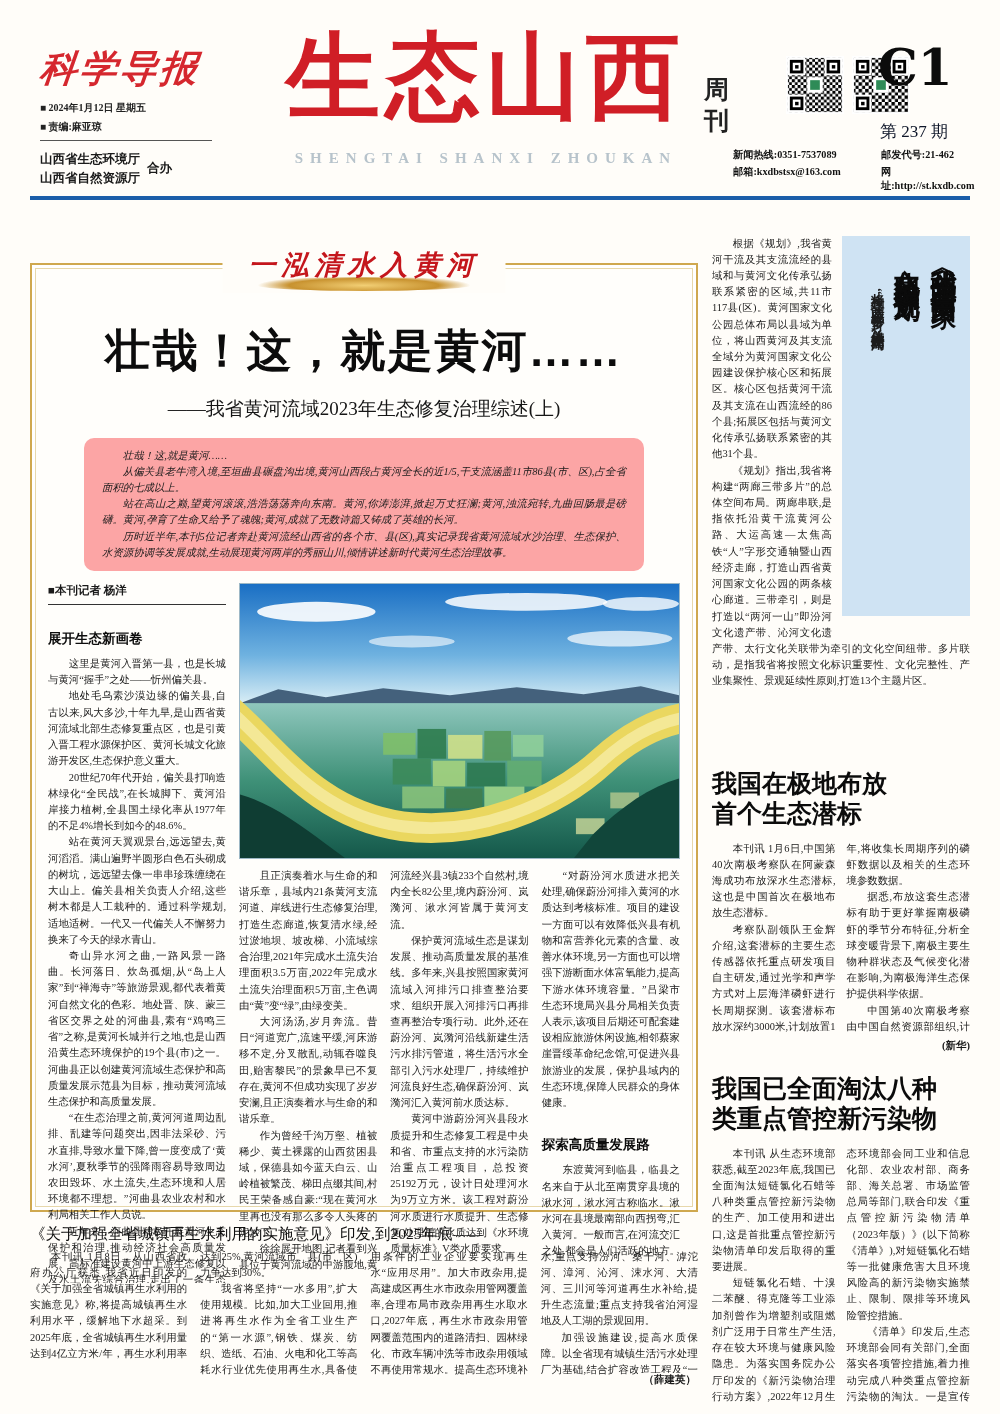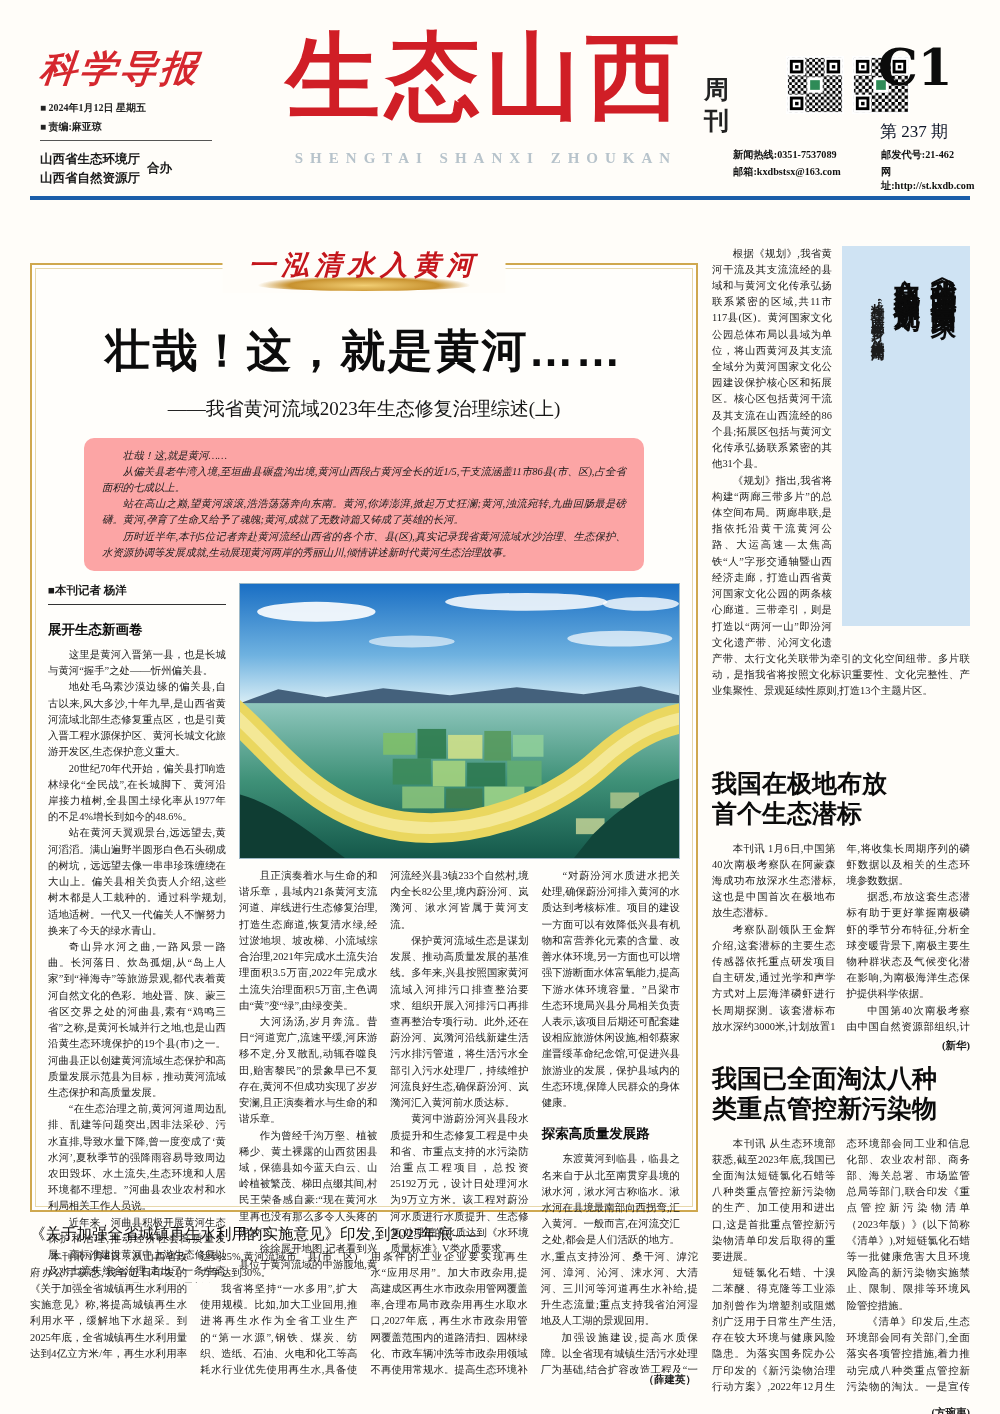--- a/index.html
+++ b/index.html
@@ -79,21 +79,21 @@
   .intro-box {
     margin:16px 36px 0; background:#fca5a5; border-radius:10px;
     padding:10px 18px; font-style:italic; font-size:10.4px; line-height:1.7; color:#30373d;
   }
   .intro-box p { text-indent:2em; text-align:justify; }
   .feature-body { display:flex; gap:13px; margin-top:12px; height:700px; overflow:hidden; }
   .f-left { width:178px; flex:none; overflow:hidden; }
   .byline { font-size:11.5px; font-weight:bold; border-bottom:1px solid #333; padding-bottom:6px; margin-bottom:16px; }
   .col-subhead {
     font-family:Liberation Sans, sans-serif; font-size:13.5px; font-weight:bold;
-    margin:14px 0 8px; color:#0d0d0d; break-inside:avoid;
+    margin:25px 0 8px; color:#0d0d0d; break-inside:avoid;
   }
   .news p { font-size:10.4px; line-height:1.56; text-align:justify; text-indent:2em; color:#1b1b1b; }
   .f-right { flex:1; display:flex; flex-direction:column; min-width:0; }
   .photo-frame { height:276px; border:1px solid #9db8c6; overflow:hidden; background:#bfe0ee; }
   .photo-frame svg { display:block; width:100%; height:100%; }
   .three-cols { margin-top:9px; column-count:3; column-gap:13px; height:408px; overflow:hidden; }
 
   
   .bottom-art { position:relative; margin-top:12px; }
   .kicker { font-size:15.5px; color:#0e0e0e; margin-bottom:4px; }
@@ -114,21 +114,21 @@
     float:right; width:128px; height:380px; margin:0 0 10px 10px;
     background:#cfe3f3; writing-mode:vertical-rl; padding:12px 9px;
   }
   .v-title {
     font-family:"Liberation Serif", serif; font-weight:900; font-size:26px;
     line-height:1.4; letter-spacing:3px; color:#0b0b0b;
   }
   .v-sub { font-size:13.5px; font-weight:bold; line-height:1.6; padding-top:34px; letter-spacing:2px; color:#1c1c1c; }
   .side-headline {
     font-family:"Liberation Sans", sans-serif; font-weight:900; font-size:25px;
-    line-height:1.22; color:#0b0b0b; margin:10px 0 12px;
+    line-height:1.22; color:#0b0b0b; margin:20px 0 12px;
   }
   .two-cols { column-count:2; column-gap:11px; overflow:hidden; }
   .side2 .two-cols { height:196px; }
   .side3 .two-cols { height:268px; }
   .sign { text-align:right; font-weight:bold; font-size:10.5px; margin-top:2px; }
   .side3 .sign { position:absolute; right:0; bottom:-16px; background:#fffdf9; padding-left:6px; }
 </style>
 </head>
 <body>
 

